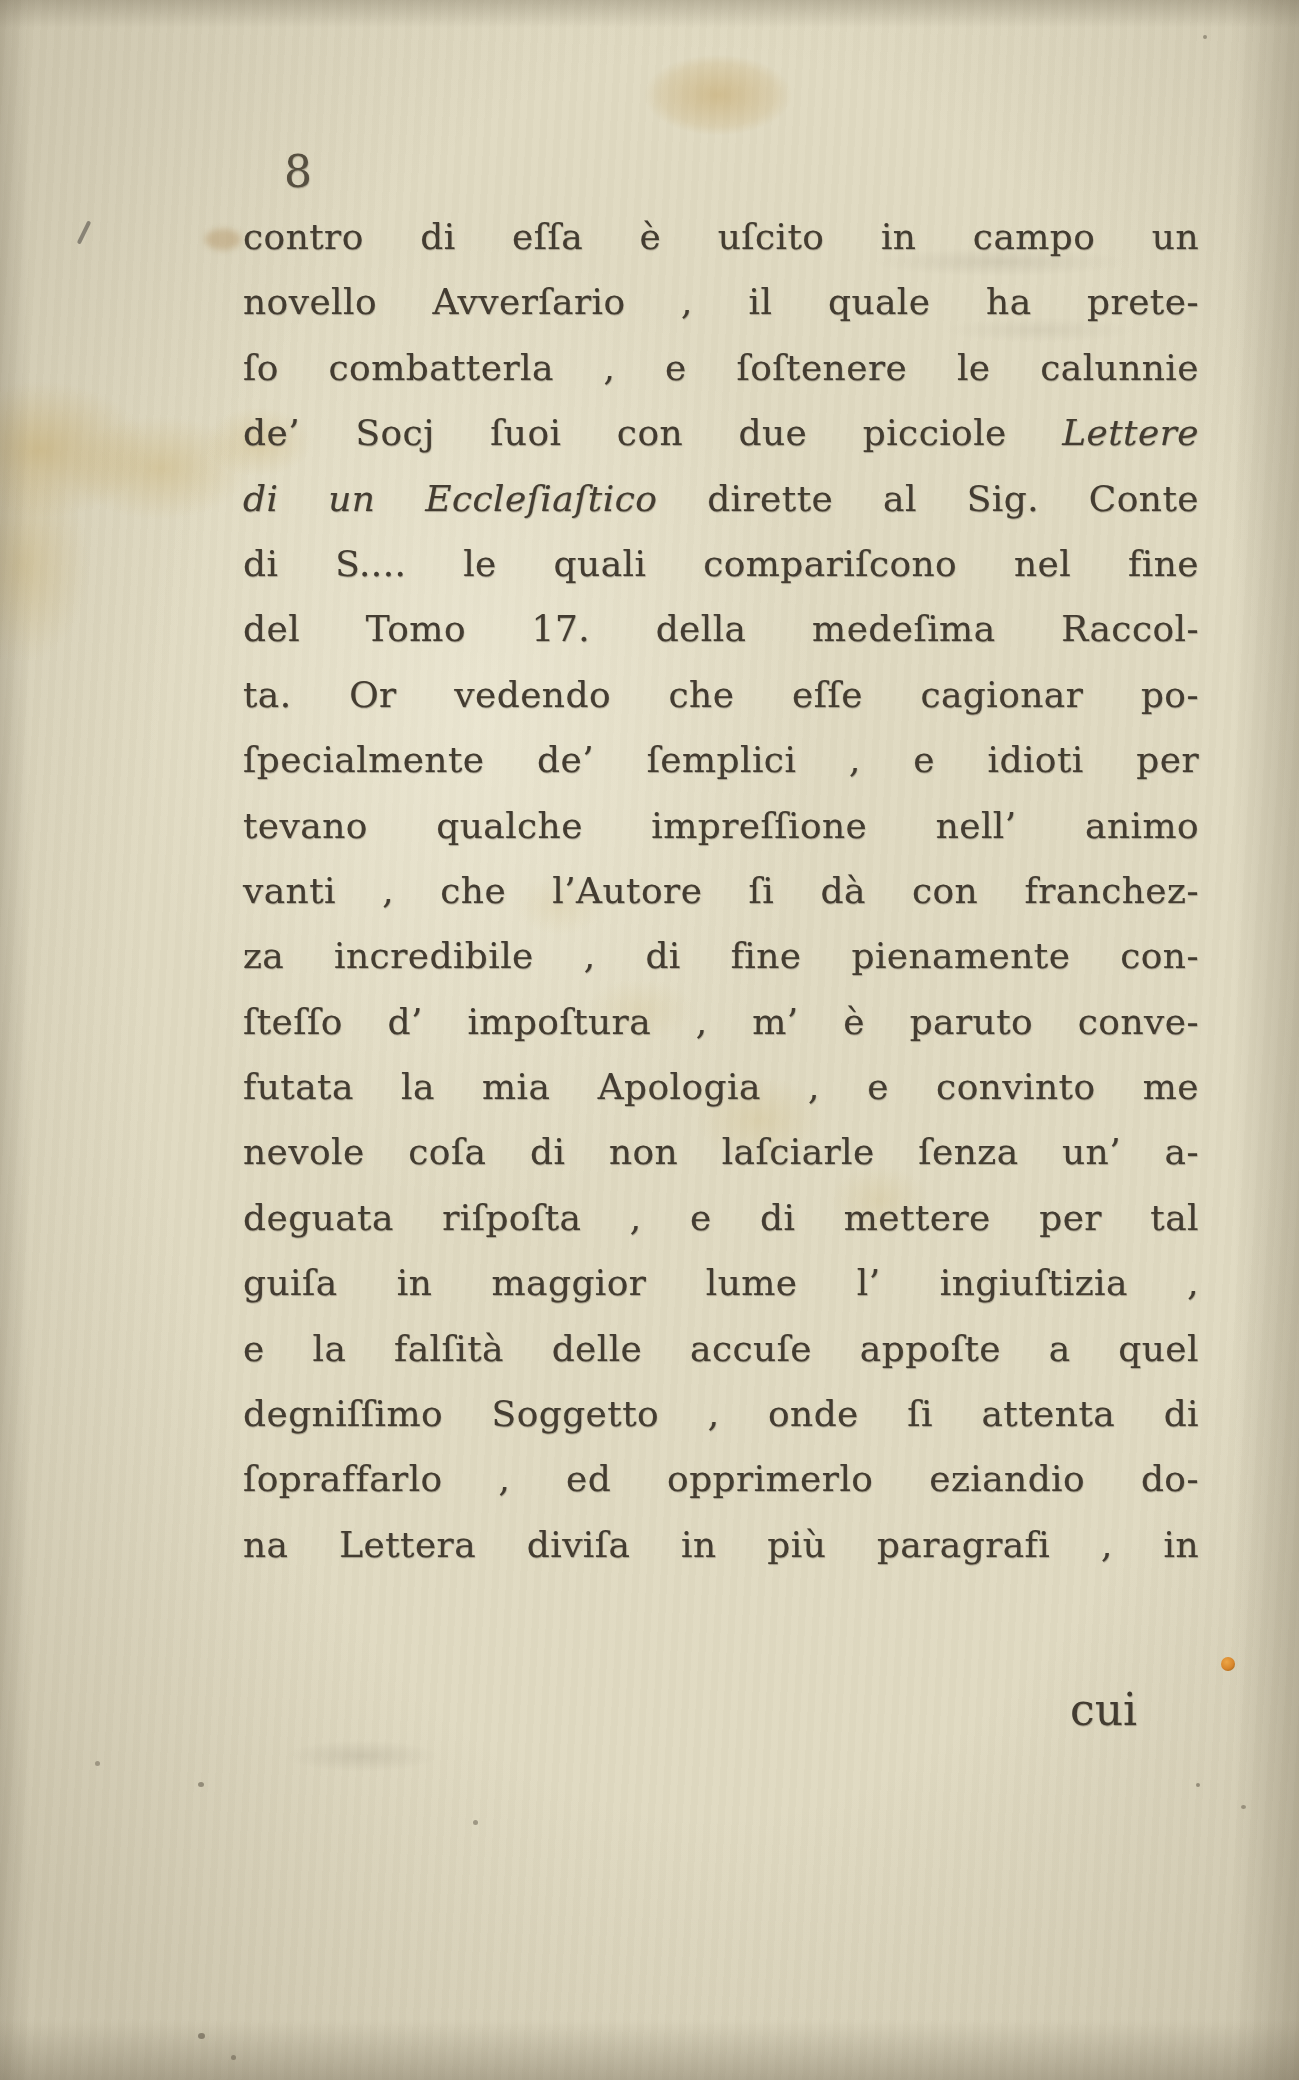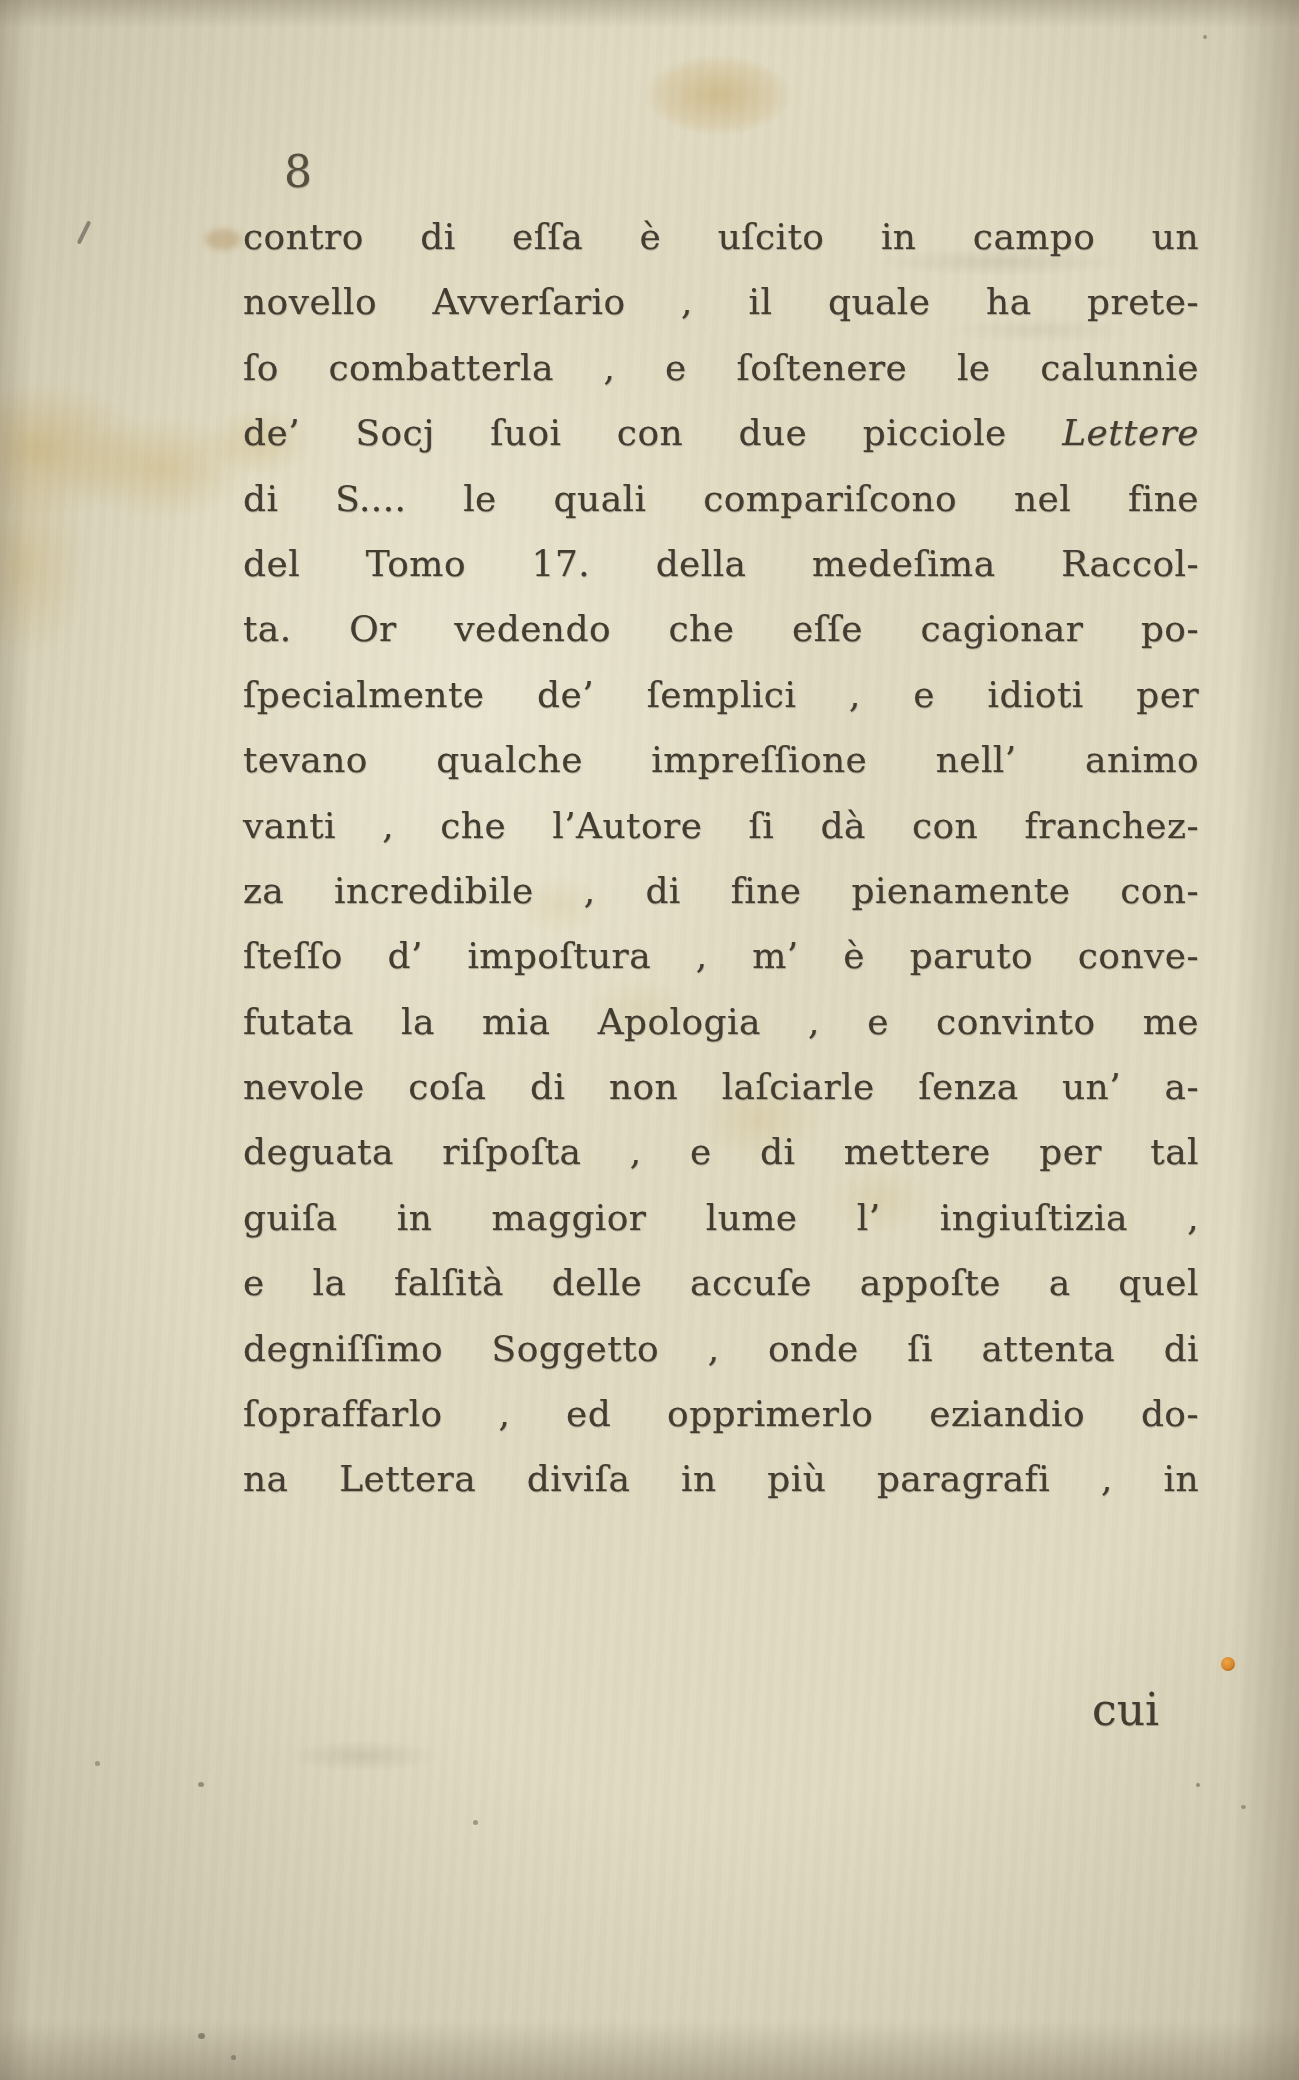--- a/index.html
+++ b/index.html
@@ -47,21 +47,21 @@
     height:65.4px;line-height:65.4px;white-space:normal;
     text-align:justify;text-align-last:justify;
     text-shadow:.5px .5px .8px rgba(62,54,42,.35), -.3px -.3px .5px rgba(62,54,42,.22);
   }
   .it{font-style:italic;}
   .pageno{
     position:absolute;left:284px;top:146px;font-size:44px;color:var(--page_number_ink);
     text-shadow:.5px .5px 1px rgba(80,72,58,.4);
   }
   .catchword{
-    position:absolute;left:1092px;top:1684px;font-size:44px;color:var(--ink);
+    position:absolute;left:1070px;top:1684px;font-size:44px;color:var(--ink);
     text-shadow:.5px .5px .8px rgba(62,54,42,.35);
   }
   .pen-tick{
     position:absolute;left:82px;top:220px;width:4px;height:25px;border-radius:3px;
     background:#6f6a5f;opacity:.75;transform:rotate(26deg);
   }
   .orange-dot{
     position:absolute;left:1221px;top:1657px;width:14px;height:14px;border-radius:50%;
     background:radial-gradient(circle at 40% 35%, #eda646, var(--dot_orange) 55%, #91550f);
   }
@@ -87,20 +87,21 @@
   <div class="pageno">8</div>
 
   <div class="pen-tick"></div>
   <div class="smudge"></div>
 
   <div class="textcol">
     <div class="line"><span>contro di eſſa è uſcito in campo un</span><span class="it"></span><span></span></div>
     <div class="line"><span>novello Avverſario , il quale ha prete-</span><span class="it"></span><span></span></div>
     <div class="line"><span>ſo combatterla , e ſoſtenere le calunnie</span><span class="it"></span><span></span></div>
     <div class="line"><span>de’ Socj ſuoi con due picciole </span><span class="it">Lettere</span><span></span></div>
+    <div class="line"><span></span><span class="it">di un Eccleſiaſtico</span><span> dirette al Sig. Conte</span></div>
     <div class="line"><span>di S.... le quali compariſcono nel fine</span><span class="it"></span><span></span></div>
     <div class="line"><span>del Tomo 17. della medeſima Raccol-</span><span class="it"></span><span></span></div>
     <div class="line"><span>ta. Or vedendo che eſſe cagionar po-</span><span class="it"></span><span></span></div>
     <div class="line"><span>ſpecialmente de’ ſemplici , e idioti per</span><span class="it"></span><span></span></div>
     <div class="line"><span>tevano qualche impreſſione nell’ animo</span><span class="it"></span><span></span></div>
     <div class="line"><span>vanti , che l’Autore ſi dà con franchez-</span><span class="it"></span><span></span></div>
     <div class="line"><span>za incredibile , di fine pienamente con-</span><span class="it"></span><span></span></div>
     <div class="line"><span>ſteſſo d’ impoſtura , m’ è paruto conve-</span><span class="it"></span><span></span></div>
     <div class="line"><span>futata la mia Apologia , e convinto me</span><span class="it"></span><span></span></div>
     <div class="line"><span>nevole coſa di non laſciarle ſenza un’ a-</span><span class="it"></span><span></span></div>

